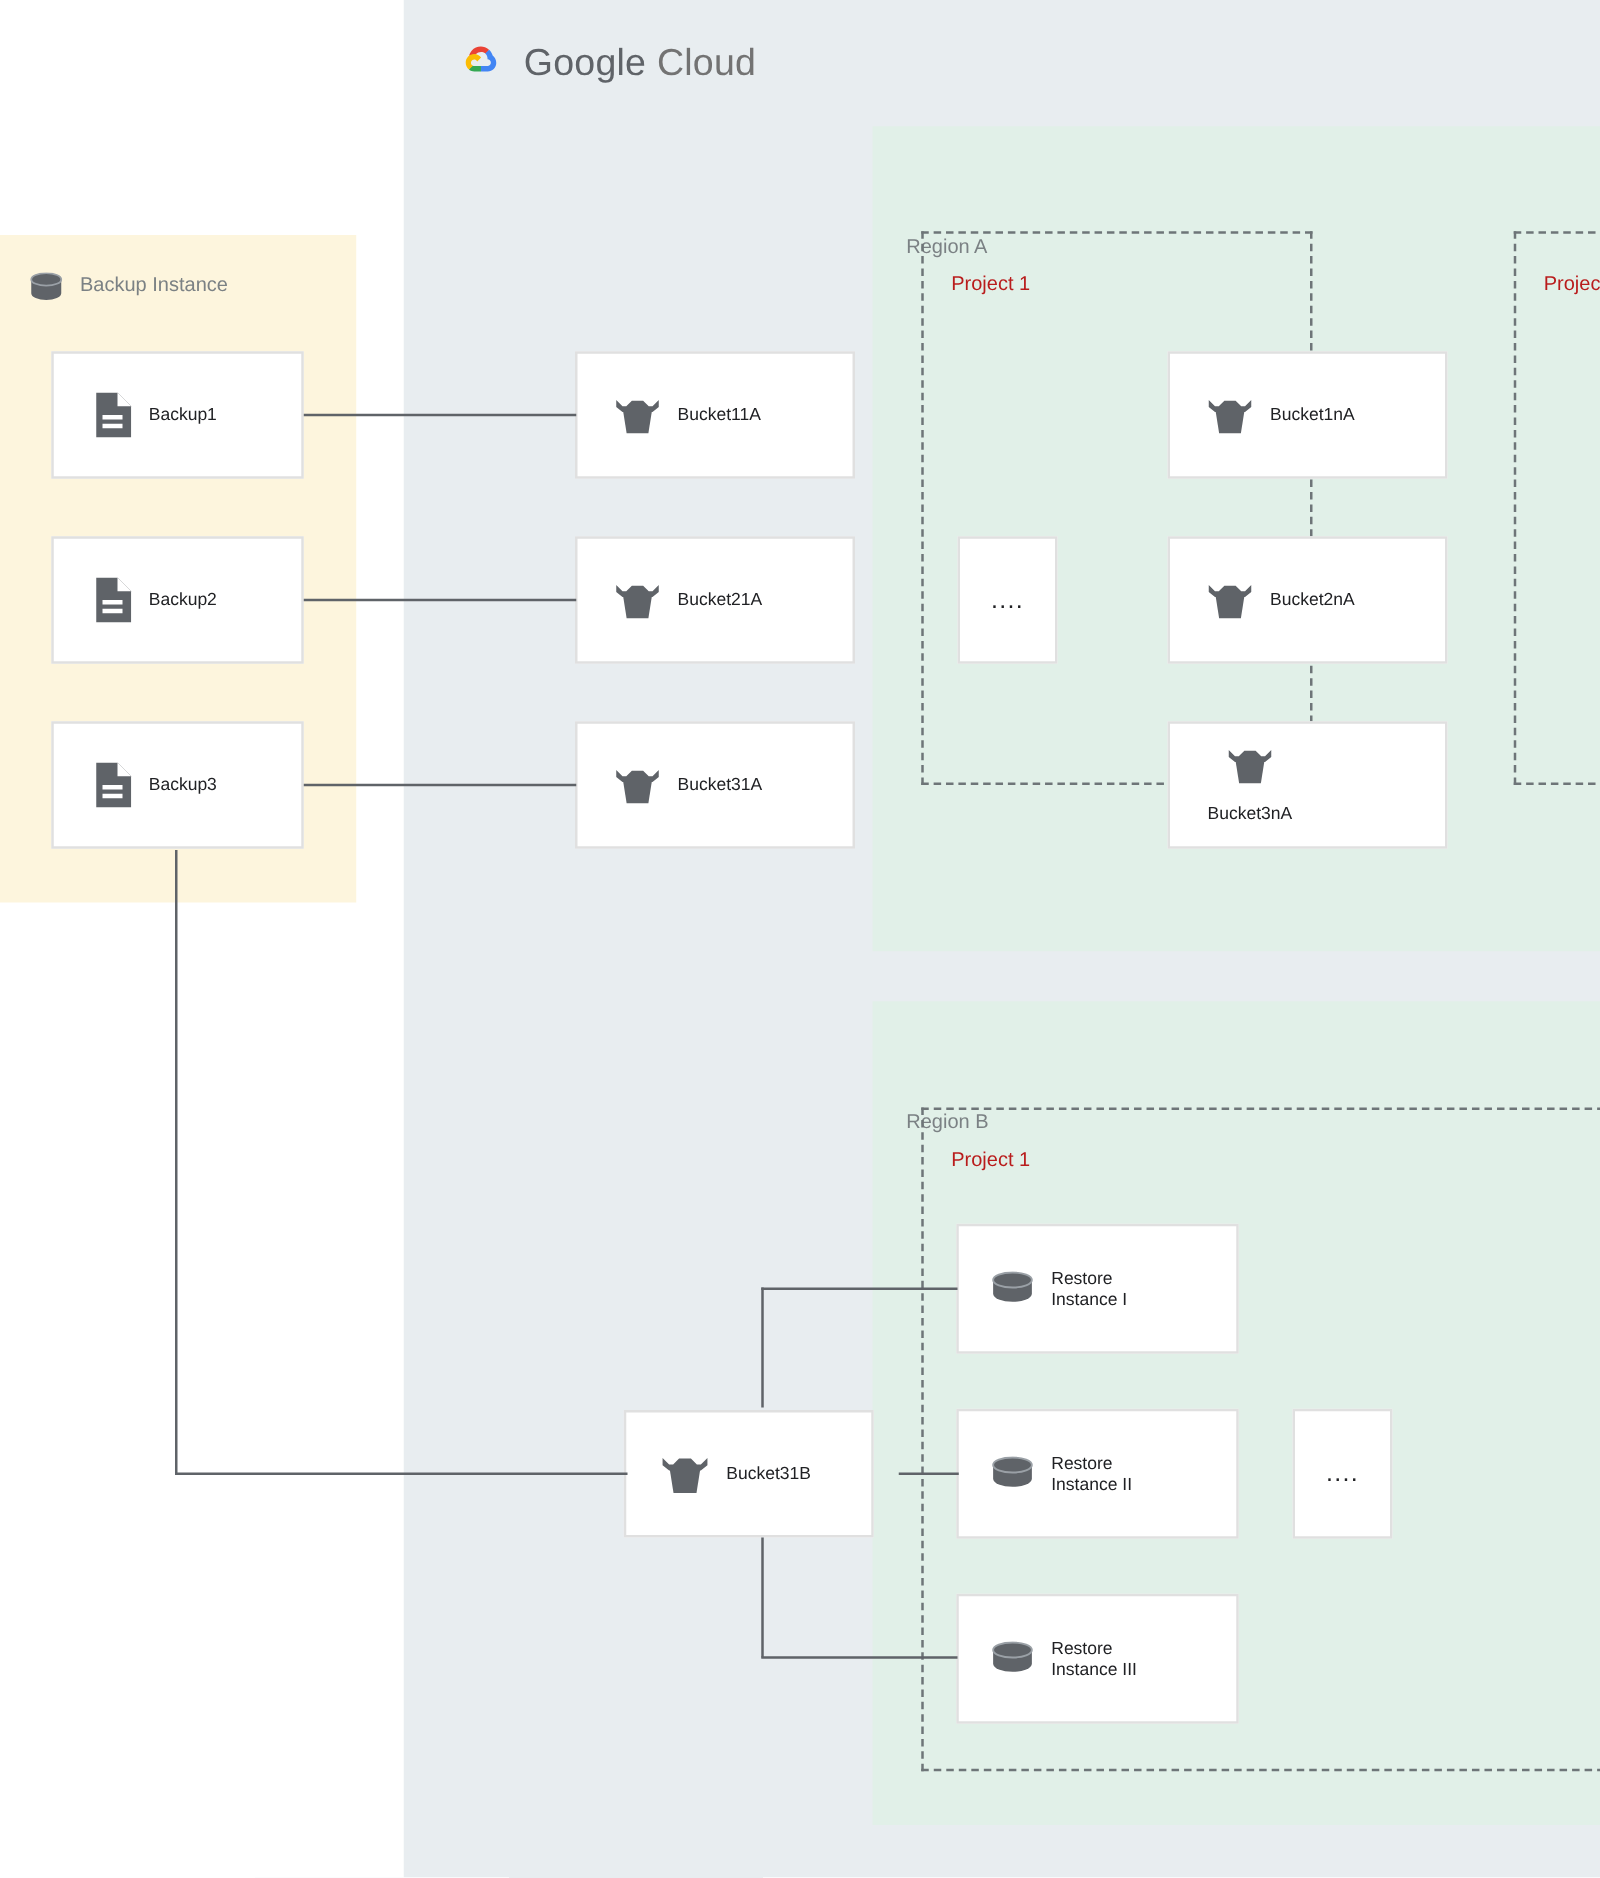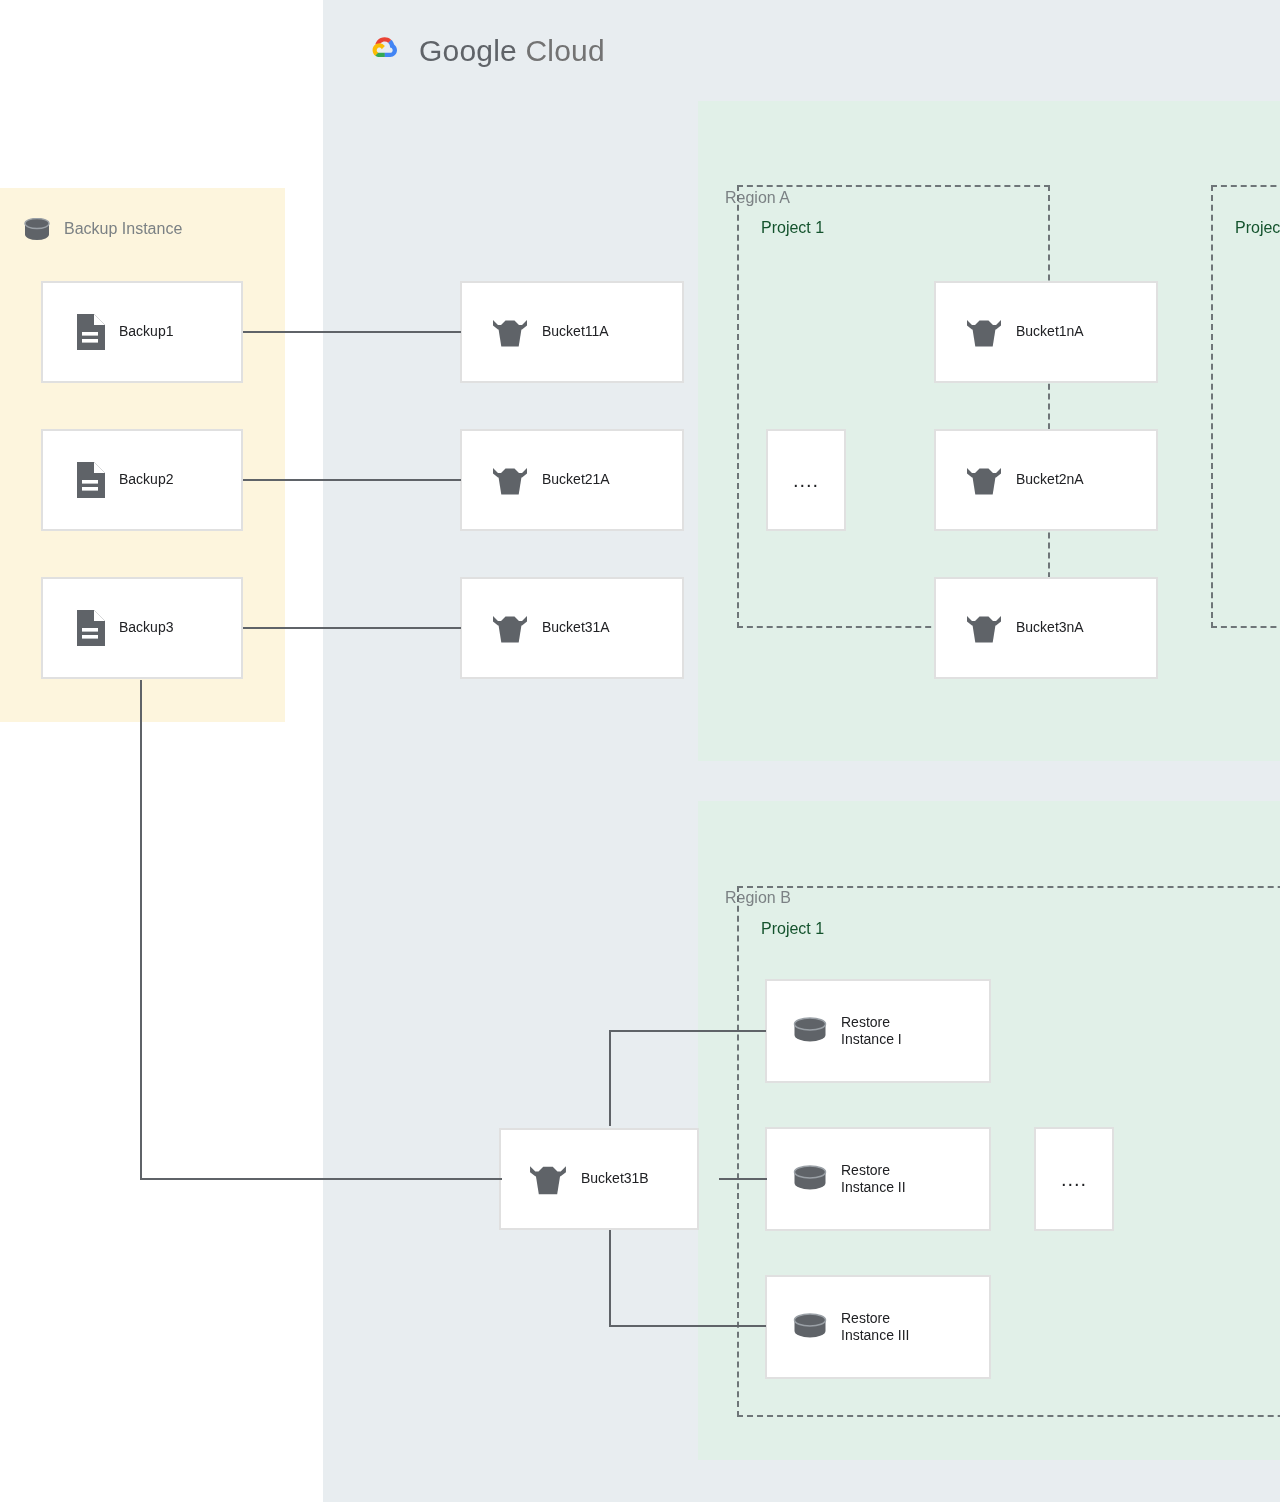--- a/index.html
+++ b/index.html
@@ -65,21 +65,21 @@
   .project {
     position: absolute;
     border: 2px dashed #6e7578;
     box-sizing: border-box;
   }
   .project-label {
     position: absolute;
     left: 22px;
     top: 32px;
     font-size: 16px;
-    color: #14532d;
+    color: #b91c1c;
   }
   .proj-a1 { left: 39px;  top: 84px; width: 313px; height: 443px; }
   .proj-an { left: 513px; top: 84px; width: 313px; height: 443px; }
   .proj-b1 { left: 39px;  top: 85px; width: 787px; height: 531px; }
 
   
   .card {
     position: absolute;
     background: #ffffff;
     border: 2px solid #e0e0e0;
@@ -320,21 +320,21 @@
         <svg class="icon" width="36" height="32" viewBox="0 0 36 32" xmlns="http://www.w3.org/2000/svg">
           <path d="M1 4 l5 5 h3 l4.5 -4.5 h9 l4.5 4.5 h3 l5 -5 v5.5 l-5 4 h-24 l-5 -4 z" fill="#5f6368"></path>
           <path d="M6.5 13 h23 l-2.8 17.5 h-17.4 z" fill="#5f6368"></path>
         </svg>
       </span>
       <span class="card-label">Bucket2nA</span>
     </div>
   </div>
 
   <div class="card" style="left:934px; top:577px; width:224px; height:102px;">
-    <div class="card-inner" style="padding-left:30px;">
+    <div class="card-inner" style="padding-left:30px;flex-direction:column;">
       <span>
         <svg class="icon" width="36" height="32" viewBox="0 0 36 32" xmlns="http://www.w3.org/2000/svg">
           <path d="M1 4 l5 5 h3 l4.5 -4.5 h9 l4.5 4.5 h3 l5 -5 v5.5 l-5 4 h-24 l-5 -4 z" fill="#5f6368"></path>
           <path d="M6.5 13 h23 l-2.8 17.5 h-17.4 z" fill="#5f6368"></path>
         </svg>
       </span>
       <span class="card-label">Bucket3nA</span>
     </div>
   </div>
 

